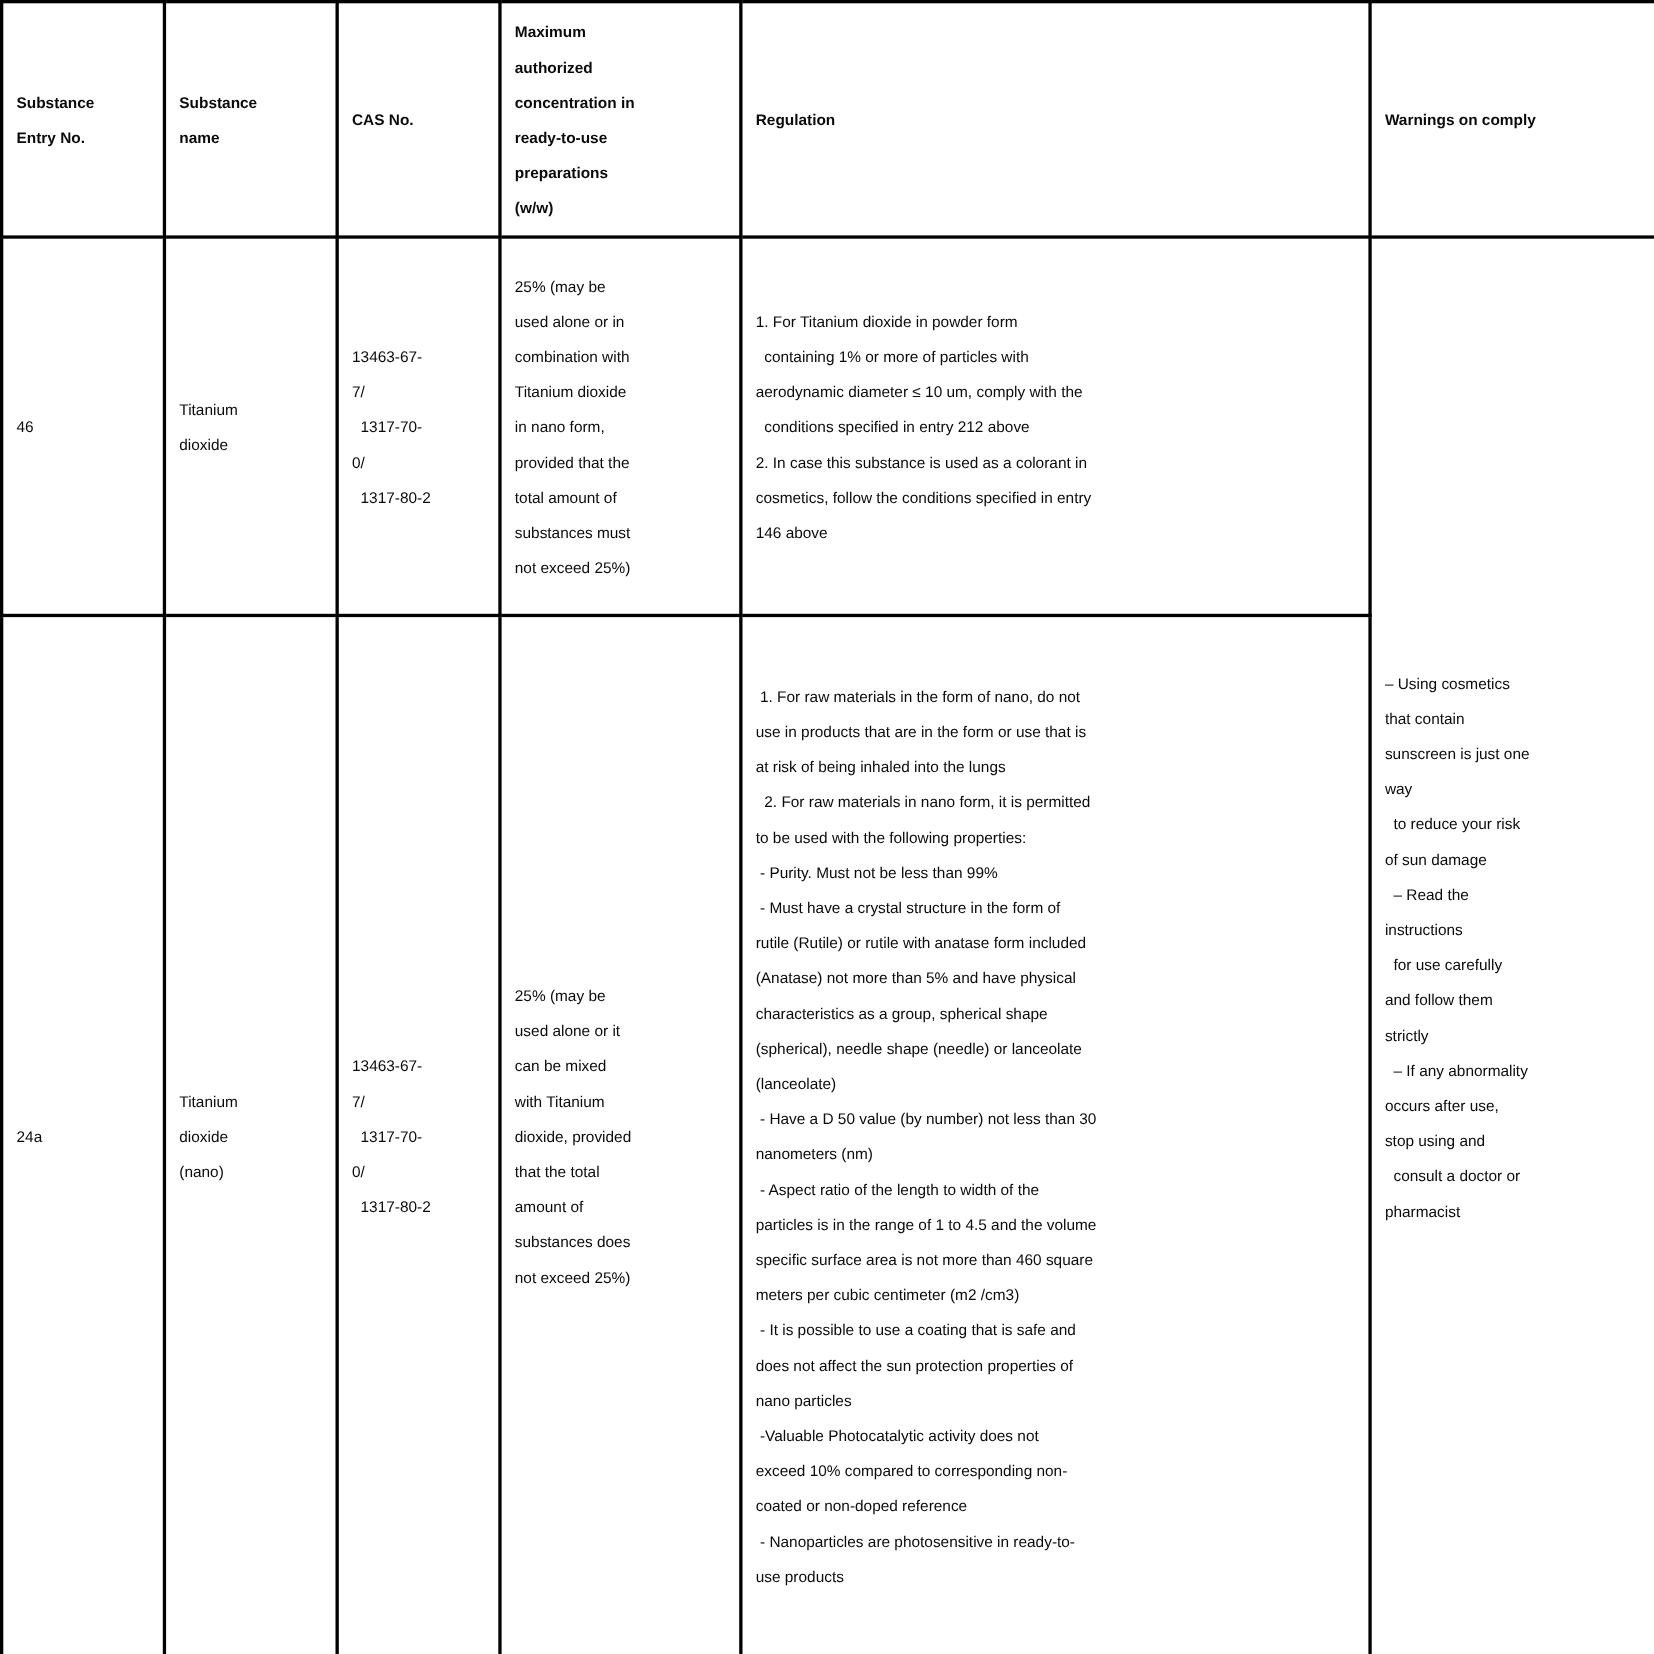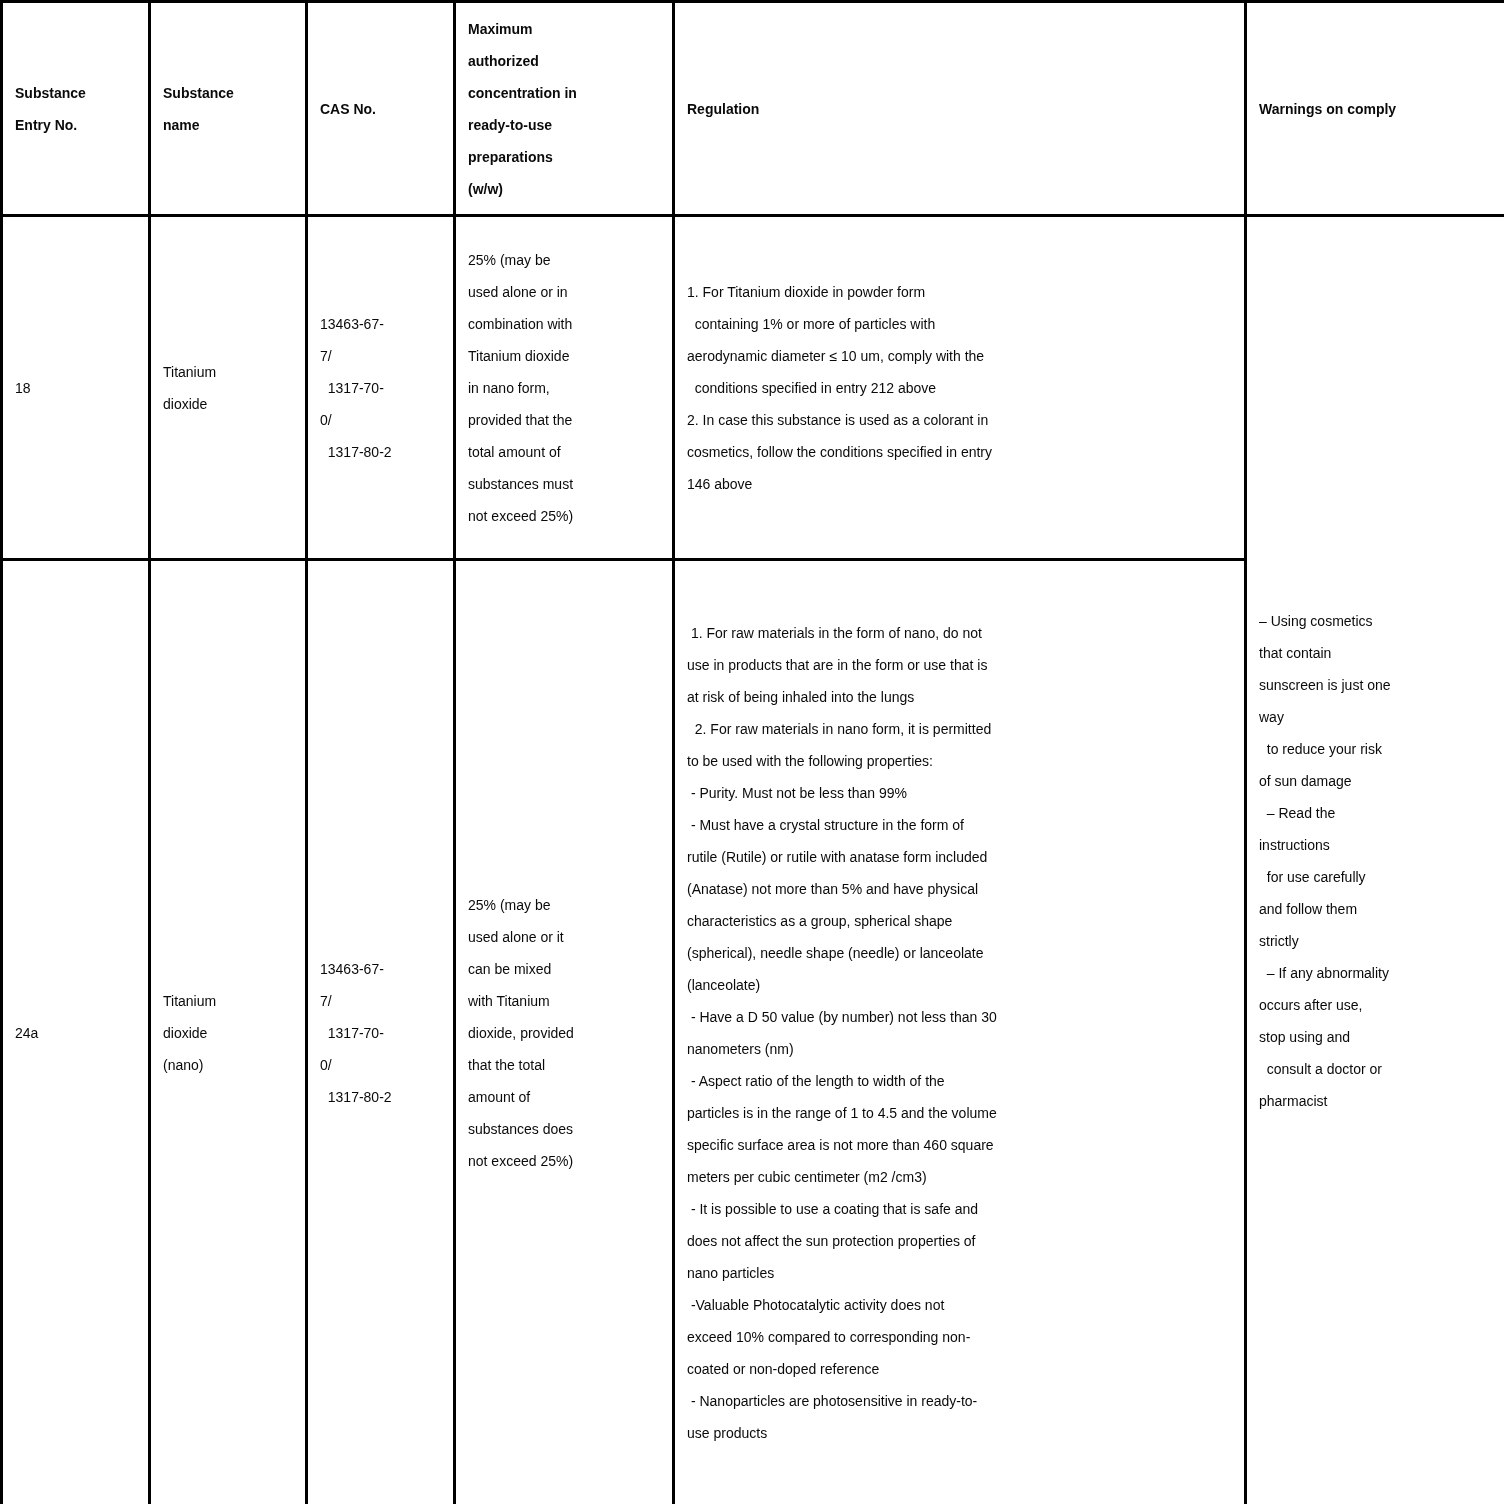--- a/index.html
+++ b/index.html
@@ -70,21 +70,21 @@
 concentration in
 ready-to-use
 preparations
 (w/w)</th>
       <th>Regulation</th>
       <th>Warnings on comply</th>
     </tr>
   </thead>
   <tbody>
     <tr class="data-row-1">
-      <td>18</td>
+      <td>46</td>
       <td>Titanium
 dioxide</td>
       <td>13463-67-
 7/
   1317-70-
 0/
   1317-80-2</td>
       <td>25% (may be
 used alone or in
 combination with

